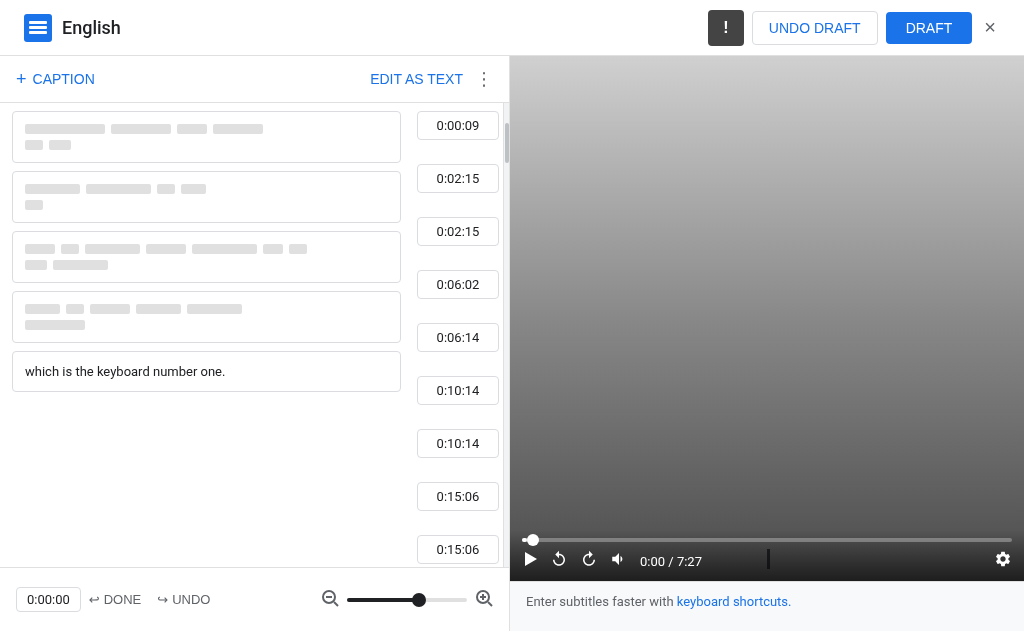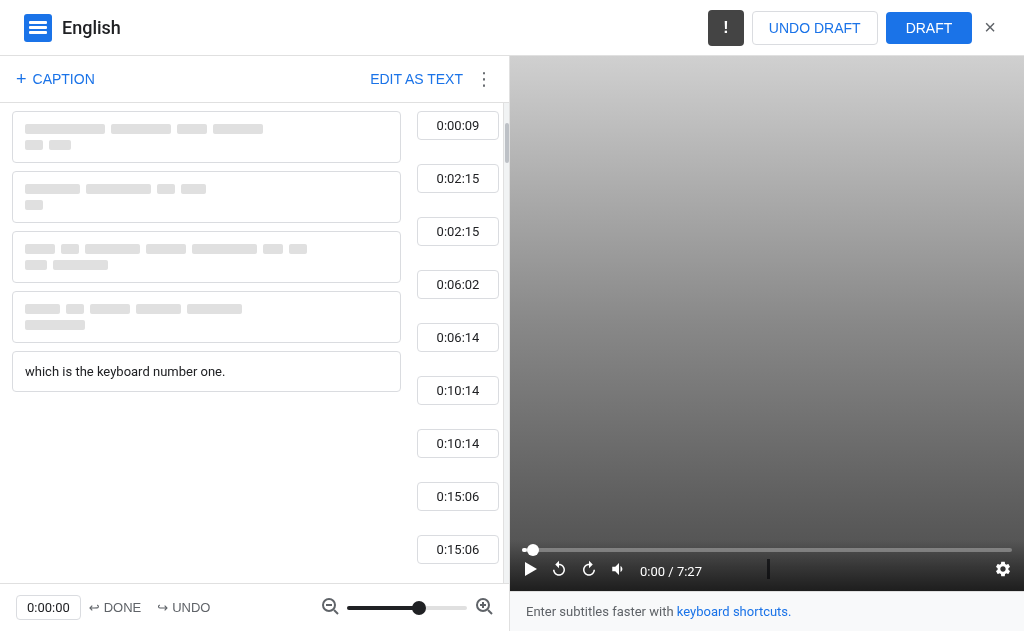--- a/index.html
+++ b/index.html
@@ -43,21 +43,21 @@
 
     
     .time-column { width: 90px; padding: 8px 4px; display: flex; flex-direction: column; gap: 16px; overflow-y: hidden; }
     .time-input { border: 1px solid #dadce0; border-radius: 4px; padding: 6px 8px; font-size: 13px; color: #202124; text-align: center; margin-bottom: 8px; background: #fff; }
 
     
     .scroll-divider { width: 6px; background: #f1f3f4; border-left: 1px solid #e0e0e0; position: relative; }
     .scroll-thumb { width: 4px; height: 40px; background: #bdc1c6; border-radius: 2px; position: absolute; top: 20px; left: 1px; }
 
     
-    .bottom-bar { display: flex; align-items: center; justify-content: space-between; padding: 8px 16px; height: 48px; border-top: 1px solid #e0e0e0; background: #fff; }
+    .bottom-bar { display: flex; align-items: center; justify-content: space-between; padding: 8px 16px; height: 64px; border-top: 1px solid #e0e0e0; background: #fff; }
     .bottom-left { display: flex; align-items: center; gap: 8px; }
     .time-display { border: 1px solid #dadce0; border-radius: 4px; padding: 4px 10px; font-size: 13px; color: #202124; }
     .undo-redo { display: flex; align-items: center; gap: 16px; }
     .undo-btn, .redo-btn { display: flex; align-items: center; gap: 4px; color: #5f6368; font-size: 13px; cursor: pointer; background: none; border: none; }
     .zoom-controls { display: flex; align-items: center; gap: 8px; }
     .zoom-slider { width: 120px; height: 4px; background: #e0e0e0; border-radius: 2px; position: relative; }
     .zoom-slider-track { height: 4px; background: #202124; border-radius: 2px; width: 60%; }
     .zoom-thumb { width: 14px; height: 14px; background: #202124; border-radius: 50%; position: absolute; top: -5px; left: calc(60% - 7px); }
 
     
@@ -66,21 +66,21 @@
     .video-placeholder { width: 100%; height: 100%; position: relative; }
     .video-progress-bar { height: 4px; background: rgba(255,255,255,0.3); border-radius: 2px; position: relative; margin-bottom: 8px; }
     .video-progress-fill { height: 4px; background: #fff; border-radius: 2px; width: 1%; }
     .video-progress-thumb { width: 12px; height: 12px; background: #fff; border-radius: 50%; position: absolute; top: -4px; left: 1%; }
     .video-marker { width: 3px; height: 20px; background: #202124; position: absolute; bottom: 12px; left: 50%; }
     .video-controls { display: flex; align-items: center; gap: 12px; }
     .ctrl-btn { background: none; border: none; color: #fff; cursor: pointer; font-size: 18px; }
     .time-label { color: #fff; font-size: 13px; }
     .ctrl-gear { margin-left: auto; }
     .subtitle-area { padding: 12px 16px; background: #f8f9fa; border-top: 1px solid #e0e0e0; }
-    .subtitle-hint { font-size: 13px; color: #5f6368; }
+    .subtitle-hint { font-size: 13px; color: #5f6368; margin-bottom: 10px; }
     .subtitle-hint a { color: #1a73e8; text-decoration: none; }
     .pause-while-typing { display: flex; align-items: center; gap: 10px; font-size: 14px; color: #202124; }
     .checkbox { width: 18px; height: 18px; border: 2px solid #5f6368; border-radius: 2px; }
   </style>
 </head>
 <body>
 
 <div class="top-bar">
   <div class="top-bar-left">
     <div class="app-icon">

